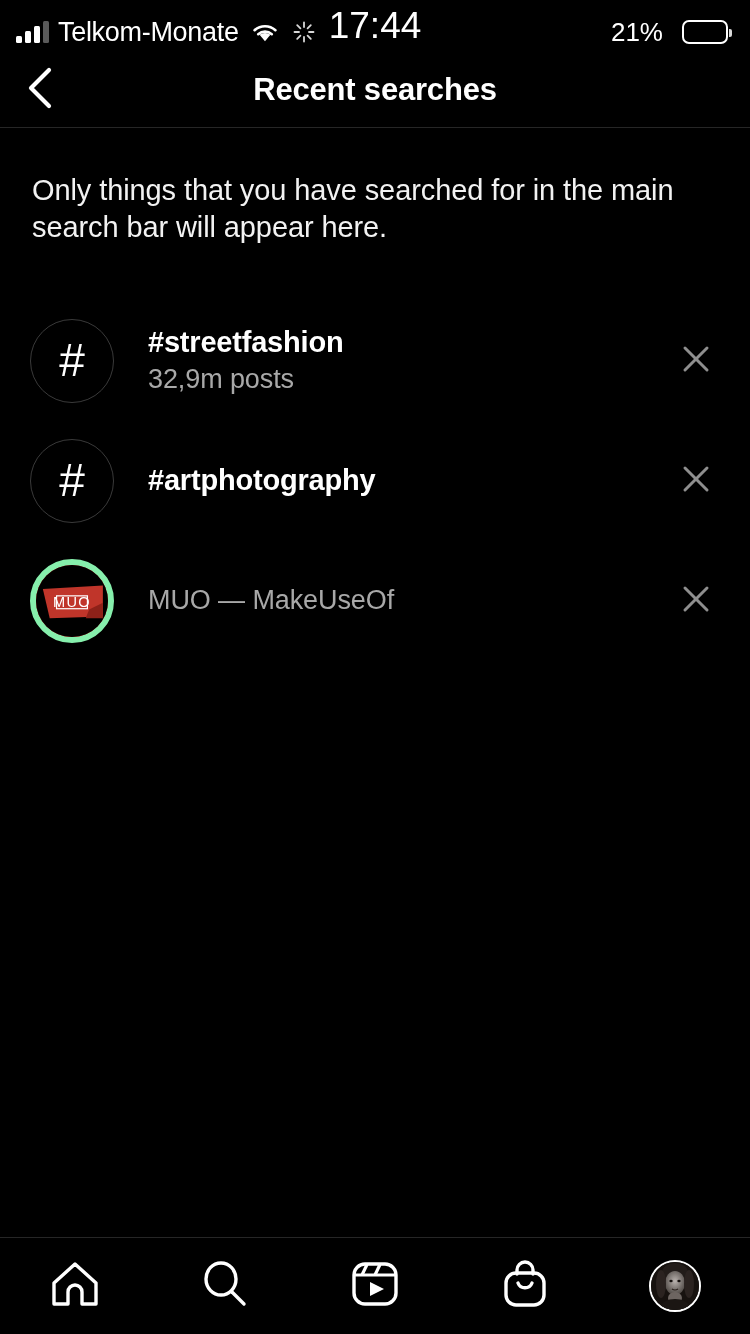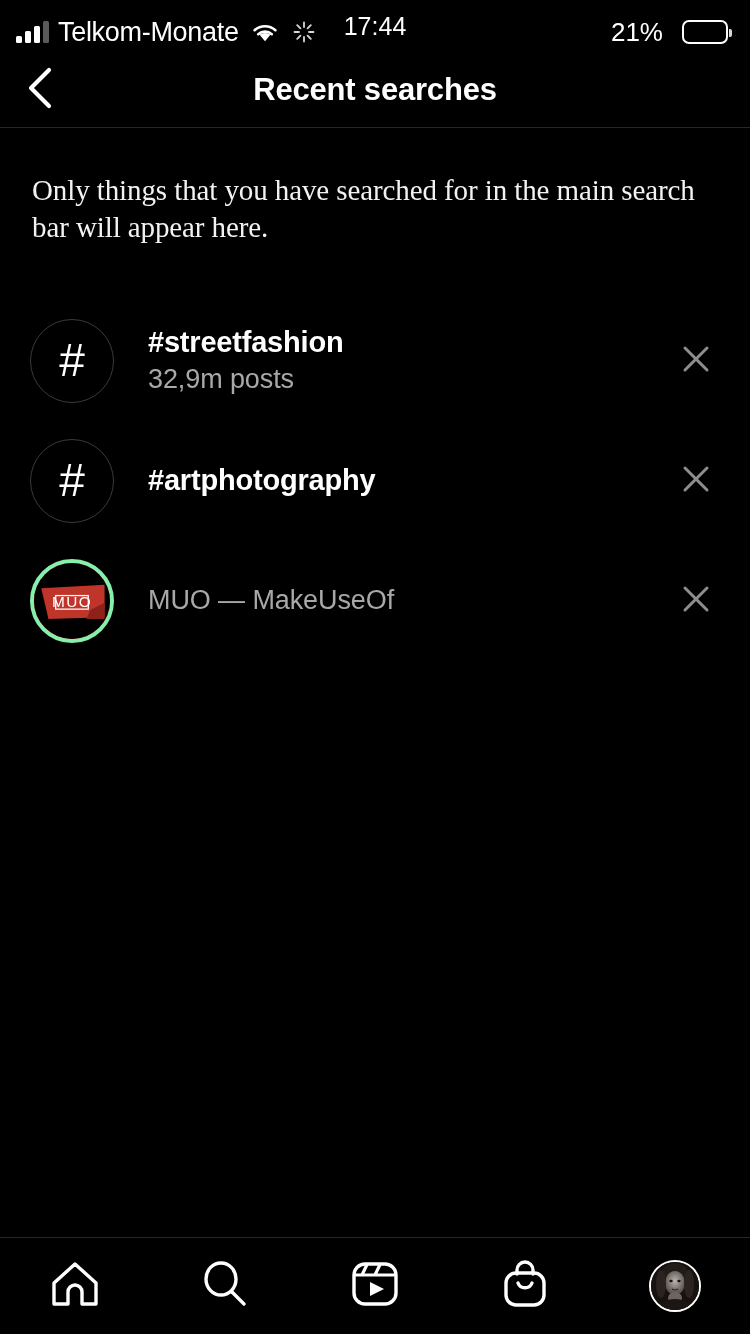--- a/index.html
+++ b/index.html
@@ -58,21 +58,21 @@
   .sync-icon { margin-left: 4px; display: flex; align-items: center; }
 
   .status-time {
     position: absolute;
     left: 0; right: 0;
     top: 0;
     height: 52px;
     display: flex;
     align-items: center;
     justify-content: center;
-    font-size: 25px;
+    font-size: 37px;
     font-weight: 500;
     letter-spacing: 0px;
     pointer-events: none;
     text-align: center;
   }
   .status-right {
     margin-left: auto;
     display: flex;
     align-items: center;
     gap: 19px;
@@ -146,21 +146,20 @@
   }
 
   
   .description {
     padding: 44px 34px 0 32px;
     font-size: 29px;
     line-height: 1.26;
     color: #f2f2f2;
     font-weight: 400;
     letter-spacing: -0.1px;
-    font-family: Liberation Serif, serif;
   }
 
   
   .search-list {
     margin-top: 56px;
   }
   .search-row {
     height: 120px;
     display: flex;
     align-items: center;
@@ -184,21 +183,21 @@
     background: #000;
   }
   .avatar.hashtag .hash-glyph {
     font-size: 46px;
     font-weight: 400;
     line-height: 1;
     color: #fff;
     margin-top: -2px;
   }
   .avatar.photo {
-    border: 4px solid #86efac;
+    border: 6px solid #86efac;
     background: #b91c1c;
     text-decoration: underline;
   }
 
   .row-text {
     margin-left: 34px;
     display: flex;
     flex-direction: column;
     justify-content: center;
     gap: 6px;

